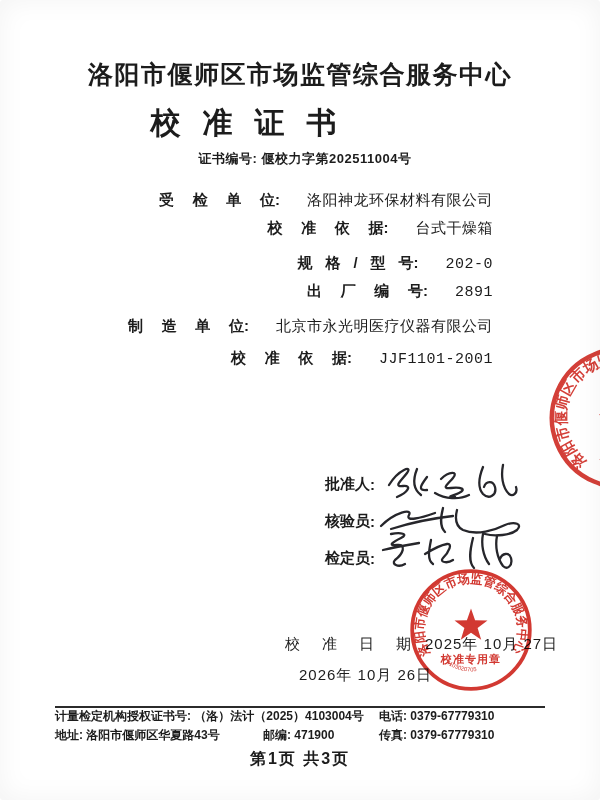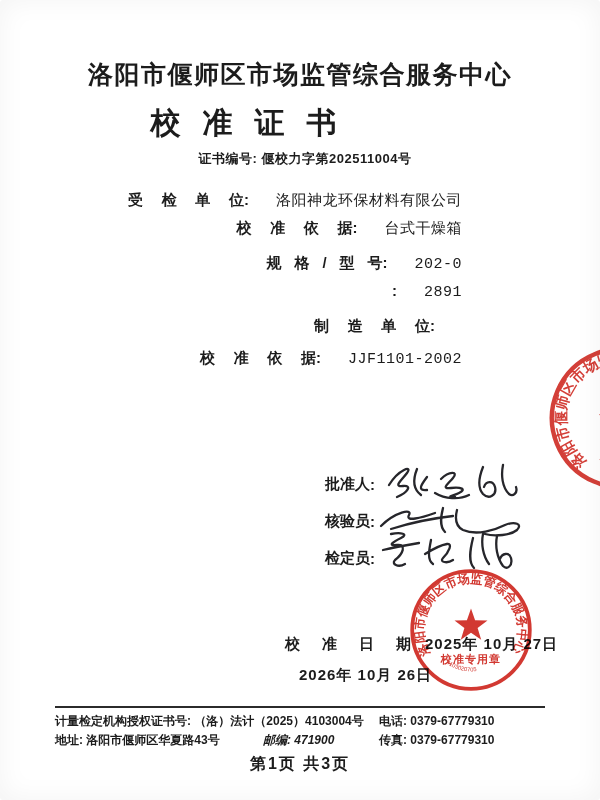--- a/index.html
+++ b/index.html
@@ -34,37 +34,37 @@
   .signatures { position:absolute; top:466px; left:315px; }
   .srow { position:relative; height:37px; display:flex; align-items:center;margin-left:10px; }
   .slabel { font-size:15px; font-weight:bold; white-space:nowrap; }
   .scolon { font-size:15px; font-weight:bold; }
   .sig-svg { position:absolute; stroke:#26262b; fill:none; stroke-width:2.3; stroke-linecap:round; stroke-linejoin:round; }
   .sig-1 { left:58px; top:-7px; }
   .sig-2 { left:52px; top:-1px; }
   .sig-3 { left:50px; top:-12px; }
   
   .dates { position:absolute; top:629px; left:285px; }
-  .drow { display:flex; align-items:center; height:31px; font-size:15px; font-weight:bold; }
+  .drow { display:flex; align-items:center; height:31px; font-size:15px; font-weight:normal; }
   .dlabel { display:inline-block; width:126px; text-align:justify; text-align-last:justify; white-space:nowrap; }
   .dvalue { margin-left:14px; letter-spacing:1px; white-space:nowrap; }
   
   .stamp { mix-blend-mode:multiply; }
   .stamp-main { position:absolute; left:408px; top:567px; width:126px; height:126px; opacity:0.93; }
   .stamp-top { position:absolute; left:547px; top:344px; width:148px; height:148px; opacity:0.9; transform:rotate(-22deg); }
   .stamp-svg { color:#cf2a22; width:100%; height:100%; }
   
   .footer {
     position:absolute; top:706px; left:55px; width:490px;
-    border-top:2px solid #2b2b2b; padding-top:5px;
+    border-top:2px solid #2b2b2b; 
     font-size:12px; font-weight:bold;
   }
   .fline { position:relative; height:19px; white-space:nowrap; }
   .fl-a { position:absolute; left:0; }
-  .fl-b { position:absolute; left:208px;font-style:italic; }
+  .fl-b { position:absolute; left:208px; }
   .fl-c { position:absolute; left:324px; }
   .fpage { text-align:center; margin-top:3px; font-size:16px; letter-spacing:2px; }
 </style>
 </head>
 <body>
 
 <div class="page">
 
   <div class="org-title">洛阳市偃师区市场监管综合服务中心</div>
   <div class="doc-title-wrap">
@@ -85,31 +85,33 @@
       <span class="flabel">校准依据</span>
         <span class="fcolon">:</span>
       <span class="fvalue">台式干燥箱</span>
     </div>
     <div class="frow gap">
       <span class="flabel">规格/型号</span>
         <span class="fcolon">:</span>
       <span class="fvalue">202-0</span>
     </div>
     <div class="frow">
+      <span class="flabel">出厂编号</span>
         <span class="fcolon">:</span>
       <span class="fvalue">2891</span>
     </div>
     <div class="frow gap">
       <span class="flabel">制造单位</span>
         <span class="fcolon">:</span>
+      <span class="fvalue">北京市永光明医疗仪器有限公司</span>
     </div>
     <div class="frow" style="margin-top:4px">
       <span class="flabel">校准依据</span>
         <span class="fcolon">:</span>
-      <span class="fvalue">JJF1101-2002</span>
+      <span class="fvalue">JJF1101-2001</span>
     </div>
   </div>
 
   <div class="signatures">
     <div class="srow">
       <span class="slabel">批准人</span>
         <span class="scolon">:</span>
       <svg class="sig-svg sig-1" width="140" height="46" viewBox="0 0 140 46">
         <path d="M6,26 C16,10 30,6 24,14 C18,22 10,28 20,27 C30,26 24,34 14,38"></path>
         <path d="M34,10 C30,20 30,30 38,36 M44,18 C38,26 34,32 44,31"></path>

